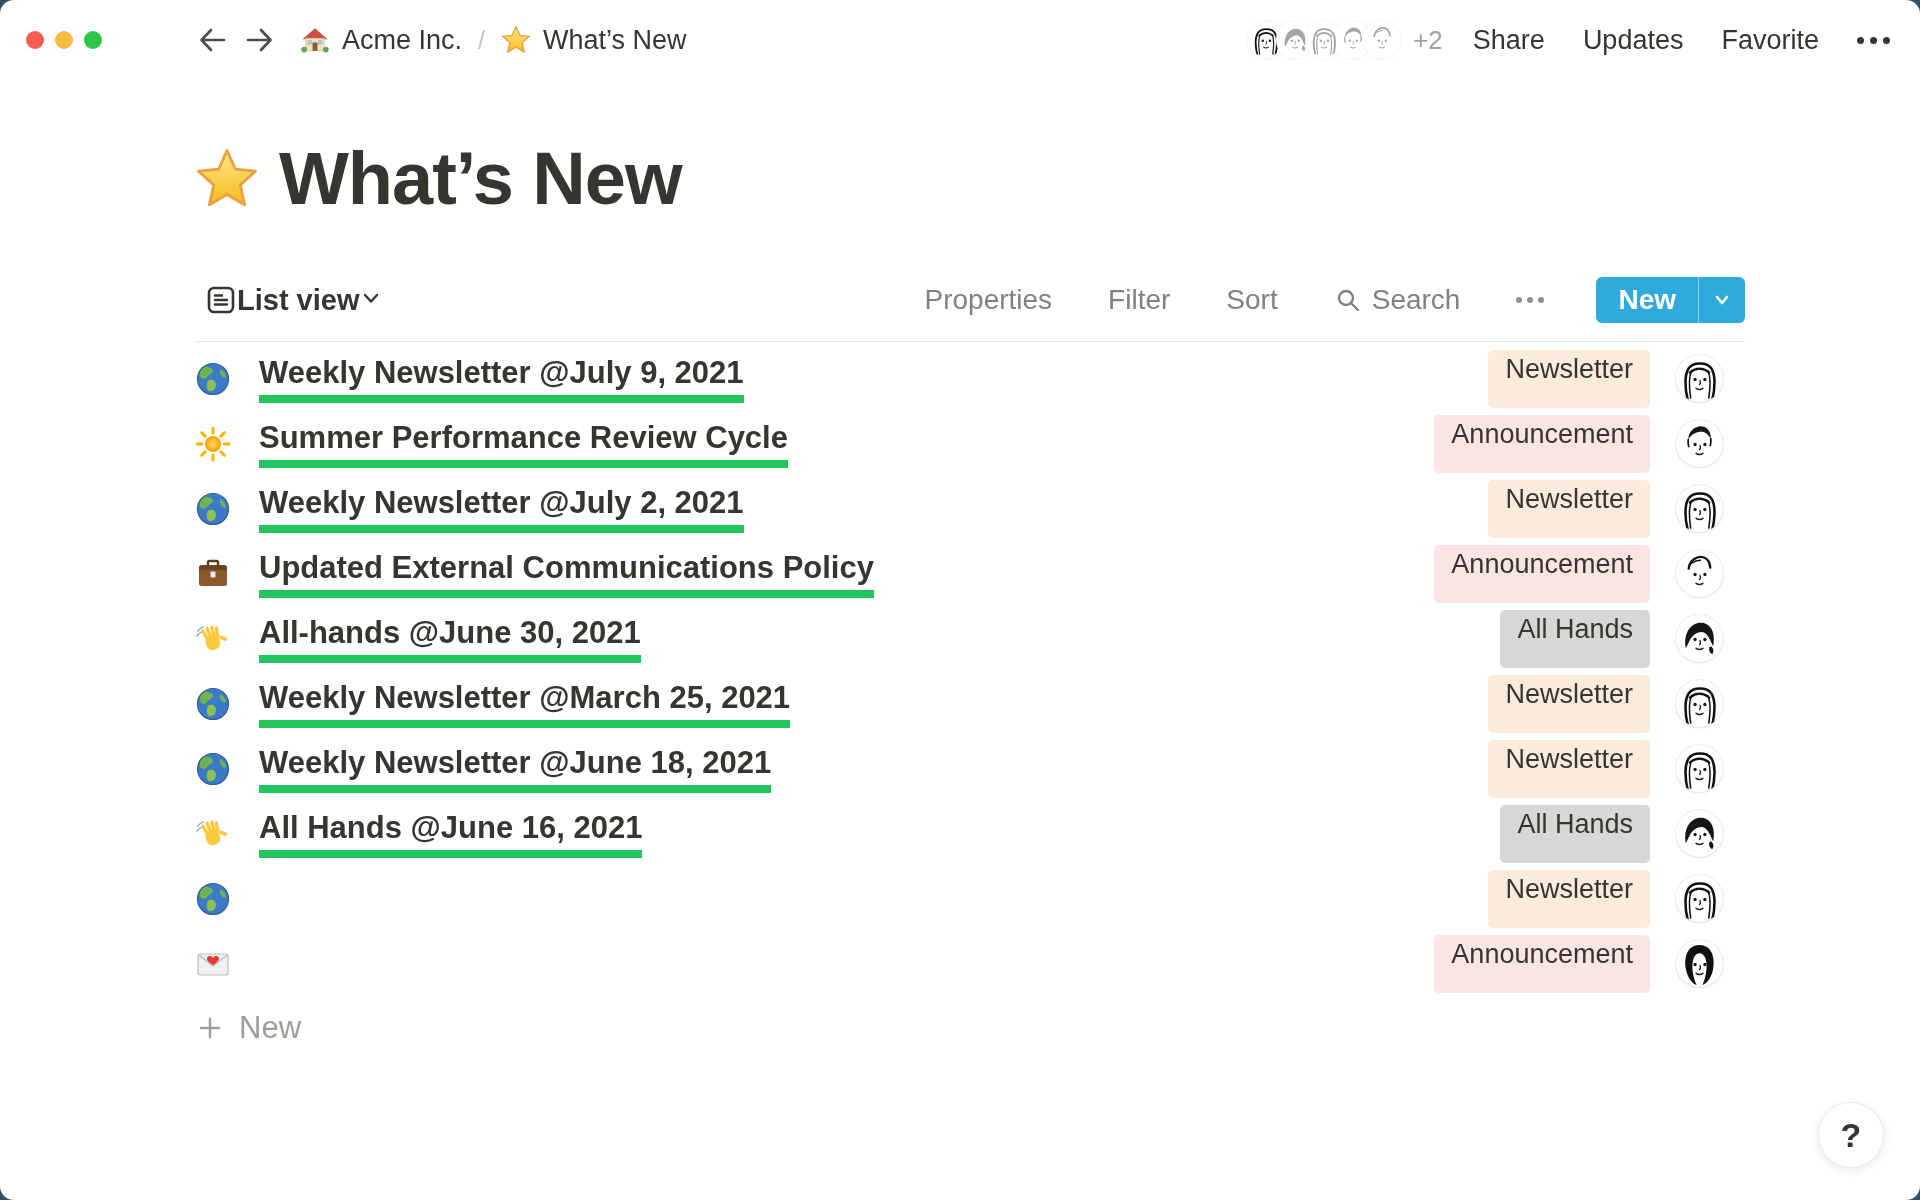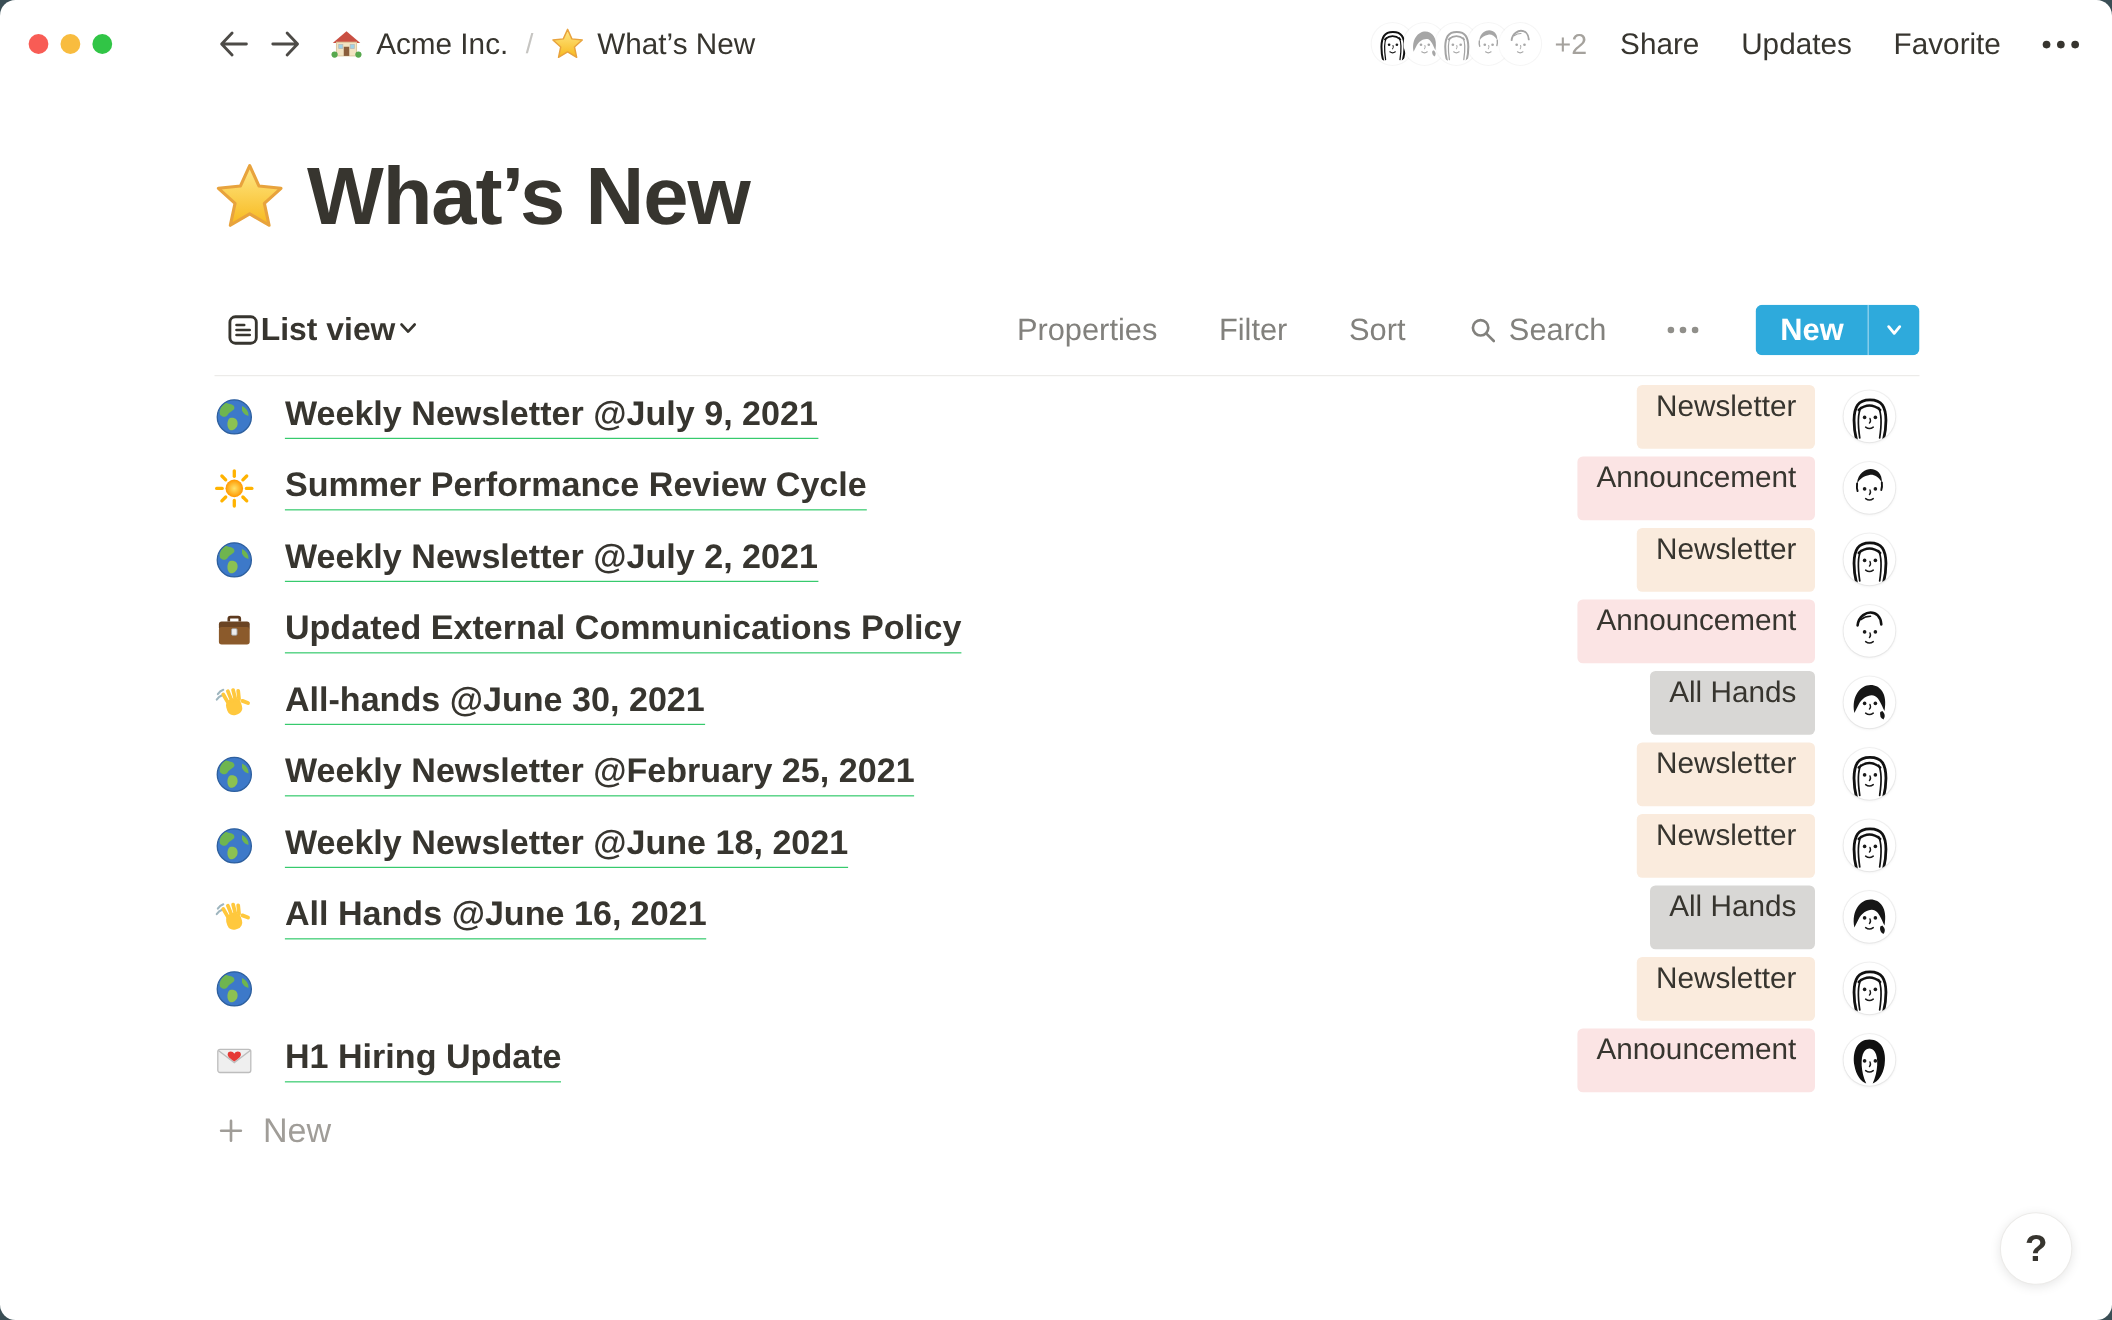--- a/index.html
+++ b/index.html
@@ -106,21 +106,21 @@
   .rows { margin-top:4px; }
   .row {
     display:flex; align-items:center;
     height:65px;
     cursor:pointer;
   }
   .row-icon { width:36px; height:36px; margin-right:28px; flex:0 0 auto; }
   .row-icon svg { width:36px; height:36px; display:block; }
   .row-title {
     font-size:31px; font-weight:700; color:#37352F;
-    border-bottom:1px solid #22c55e;
+    border-bottom:8px solid #22c55e;
     padding-bottom:4px;
     white-space:nowrap;
   }
   .row .spacer { flex:1; }
   .tag {
     font-size:27px; color:#37352F;
     padding:4px 17px 23px;
     border-radius:5px;
     white-space:nowrap;
   }
@@ -508,21 +508,21 @@
   <div class="row">
     <span class="row-icon">
             <svg viewBox="0 0 36 36">
     <circle cx="18" cy="18" r="15.5" fill="#3D79C9"></circle>
     <path d="M10 5 C14 7 17 6 18 9 C19 12 14 13 12 16 C10 19 7 18 5 16 C4 12 6 8 10 5 Z" fill="#6FB54F"></path>
     <path d="M14 19 C18 18 21 20 21 24 C21 28 17 31 14 30 C11 28 11 21 14 19 Z" fill="#8CC152"></path>
     <path d="M25 8 C29 10 31 13 31 17 C29 17 26 15 25 12 Z" fill="#6FB54F"></path>
     <circle cx="18" cy="18" r="15.5" fill="none" stroke="#2D5F9E" stroke-width="1.2"></circle>
   </svg>
           </span>
-    <span class="row-title">Weekly Newsletter @February 25, 2021</span>
+    <span class="row-title">Weekly Newsletter @March 25, 2021</span>
     <span class="spacer"></span>
     <span class="tag" style="background: rgb(250, 235, 221);">Newsletter</span>
     <span class="row-avatar">
             <svg viewBox="0 0 48 48">
     <circle cx="48%" cy="50%" r="23" fill="#fff"></circle>
 
     <path d="M12 46 C9 34 8.5 20 13 13.5 C17.5 7 31.5 7 36 13.5 C40.5 20 40 34 37 46" fill="none" stroke="#111" stroke-width="2.6" stroke-linecap="round"></path>
     <path d="M15 44 C13.5 34 13 22 16 16 M33.5 44 C35 34 35.5 22 32.5 16" fill="none" stroke="#111" stroke-width="1.6" stroke-linecap="round"></path>
     <path d="M14 18 Q24 10 34 18" fill="none" stroke="#111" stroke-width="2.2" stroke-linecap="round"></path>
     <circle cx="19.5" cy="25" r="1.7" fill="#1a1a1a"></circle>
@@ -623,21 +623,20 @@
   </div>
 
   <div class="row">
     <span class="row-icon">
             <svg viewBox="0 0 36 36">
     <rect x="3" y="8" width="30" height="21" rx="2" fill="#EFEFEF" stroke="#BDBDBD" stroke-width="1.2"></rect>
     <path d="M3.5 9 L18 20 L32.5 9" fill="none" stroke="#BDBDBD" stroke-width="1.2"></path>
     <path d="M18 12 C16.5 9.2 12.5 9.4 12 12.2 C11.6 14.4 14.3 16.6 18 19 C21.7 16.6 24.4 14.4 24 12.2 C23.5 9.4 19.5 9.2 18 12 Z" fill="#E53935"></path>
   </svg>
           </span>
-    <span class="row-title">H1 Hiring Update</span>
     <span class="spacer"></span>
     <span class="tag" style="background: rgb(251, 228, 228);">Announcement</span>
     <span class="row-avatar">
             <svg viewBox="0 0 48 48">
     <circle cx="48%" cy="50%" r="23" fill="#fff"></circle>
 
     <path d="M24 5 C12 5 8 17 10 29 C11.5 38 16 44 21 46 C16 35 15.5 22 19 16.5 C22 12.5 26 12.5 29 16.5 C32.5 22 32 35 27 46 C32 44 36.5 38 38 29 C40 17 36 5 24 5 Z" fill="#101010"></path>
     <circle cx="19.5" cy="25" r="1.7" fill="#1a1a1a"></circle>
     <circle cx="29.5" cy="25" r="1.7" fill="#1a1a1a"></circle>
     <path d="M24.5 26 q1.2 2.8 -0.5 4.2" fill="none" stroke="#1a1a1a" stroke-width="1.3" stroke-linecap="round"></path>

